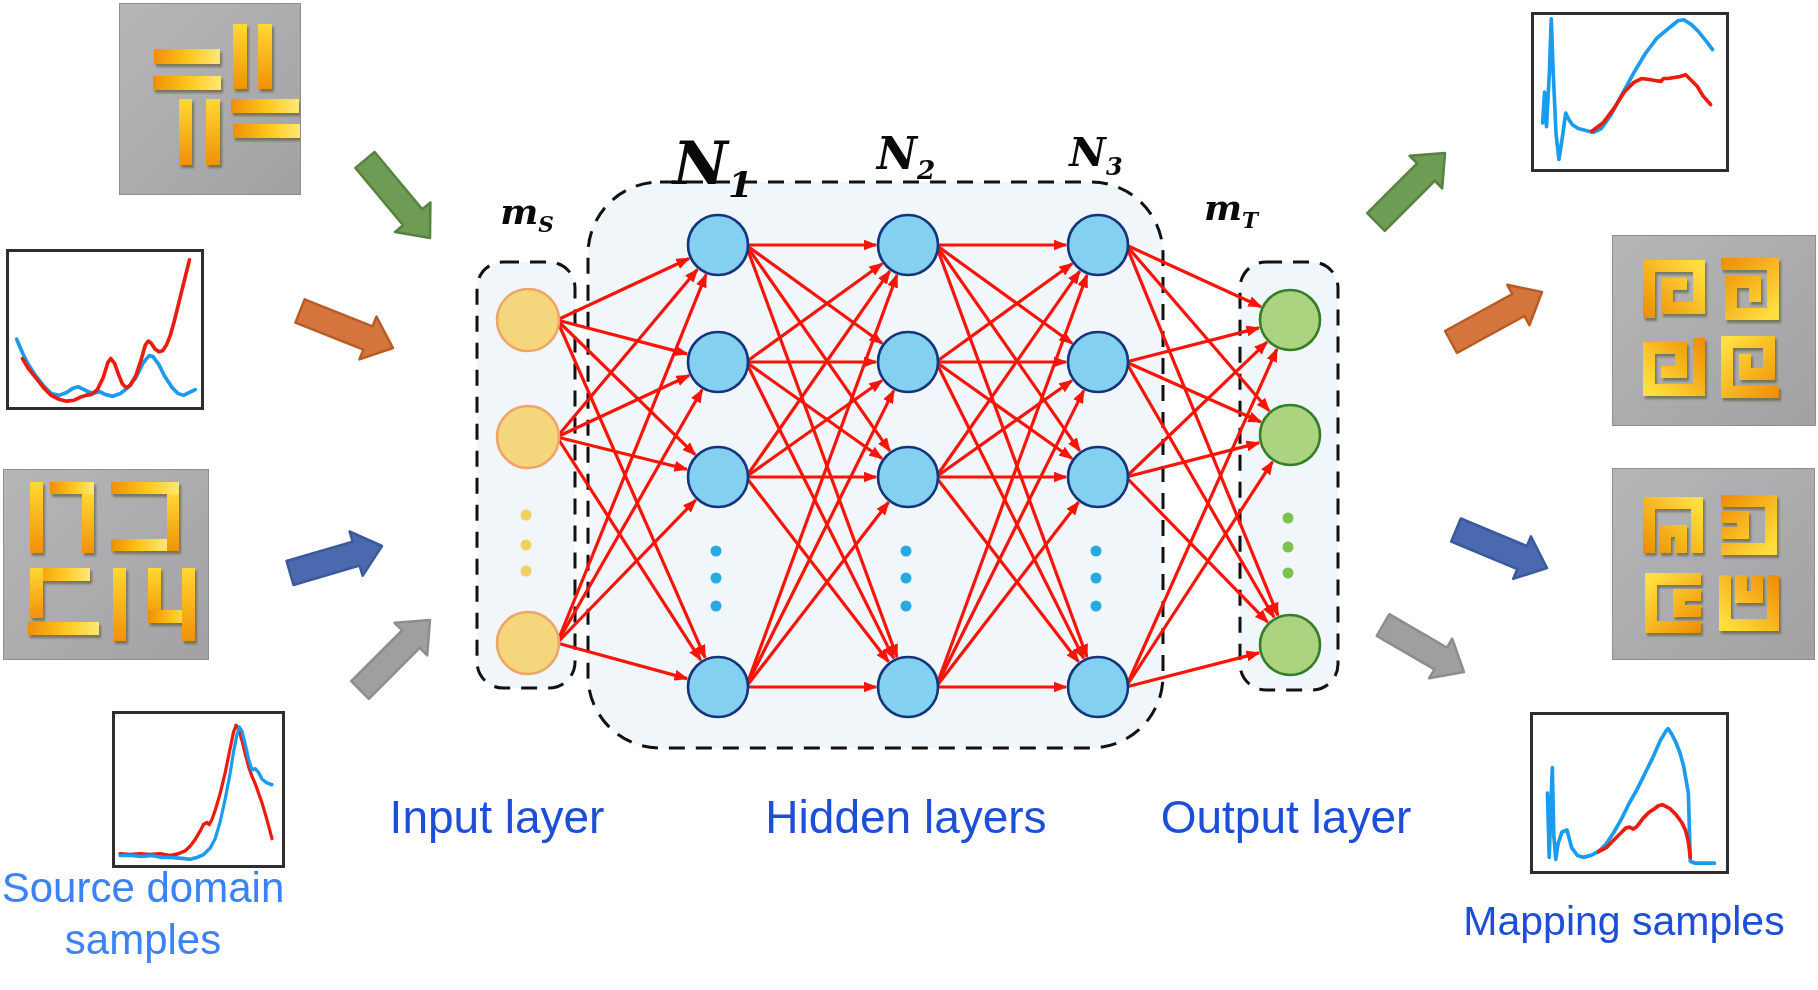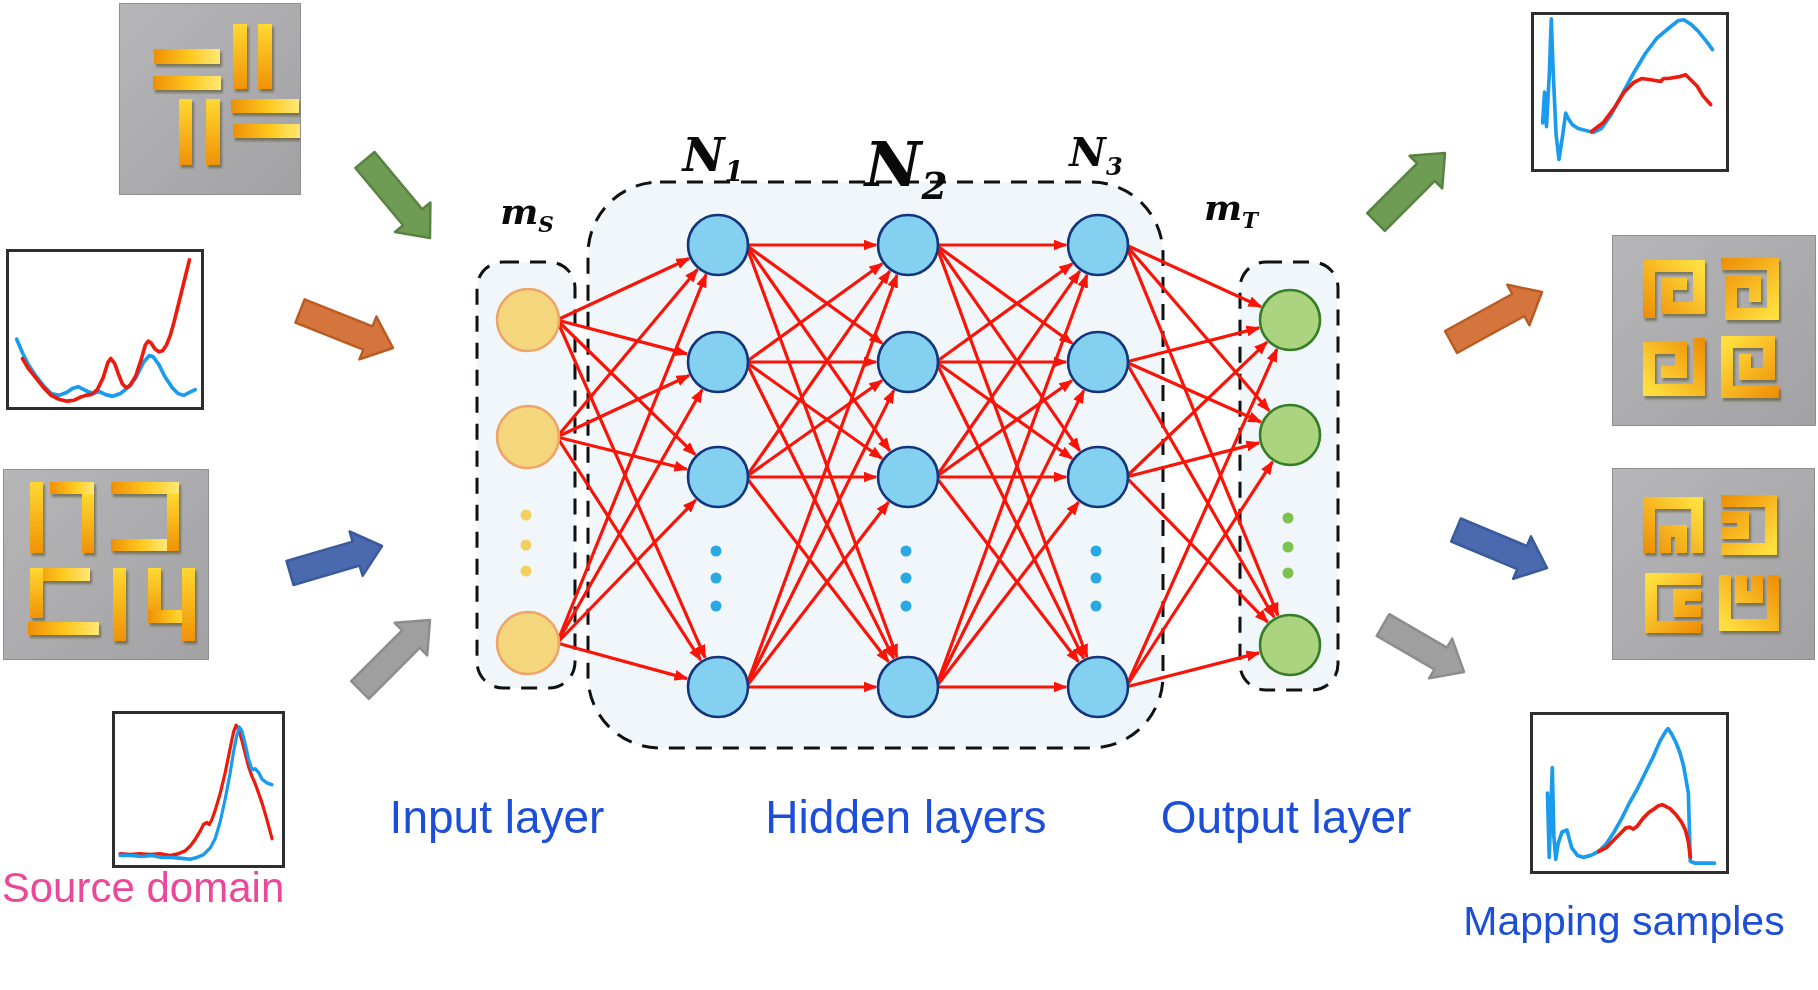--- a/index.html
+++ b/index.html
@@ -7,21 +7,21 @@
           font-family:"Liberation Sans",sans-serif;}
   .gbox{position:absolute;background:linear-gradient(135deg,#b6b6b8,#a2a2a4);border:1px solid #8e8e90;}
   .gbox svg{width:100%;height:100%;display:block;}
   .pbox{position:absolute;background:#ffffff;border:3px solid #2e2e2e;box-sizing:border-box;}
   .pbox svg{width:100%;height:100%;display:block;}
   .curve{fill:none;stroke-linecap:round;stroke-linejoin:round;stroke-width:1.9;}
   .curve-blue{stroke:#1b9bed;}
   .curve-red{stroke:#ed1b0c;}
   #overlay{position:absolute;left:0;top:0;}
   .caption{position:absolute;transform:translateX(-50%);color:#1d4ed8;font-size:46px;white-space:nowrap;}
-  .caption2{position:absolute;transform:translateX(-50%);color:#ec4899;font-size:42px;line-height:52px;
+  .caption2{position:absolute;transform:translateX(-50%);color:#3b82f6;font-size:42px;line-height:52px;
             text-align:center;white-space:nowrap;}
   .mathlab{position:absolute;transform:translateX(-50%);color:#0a0a0a;white-space:nowrap;
            font-family:"DejaVu Serif",serif;font-style:italic;font-weight:600;font-size:36px;}
   .mathlab sub{font-size:0.60em;font-style:italic;}
 </style>
 </head>
 <body>
 
 <div class="canvas">
 
@@ -90,20 +90,21 @@
 
   <div class="pbox" style="left:112px;top:711px;width:173px;height:157px">
     <svg viewBox="0 0 100 80" preserveAspectRatio="none">
       <path class="curve curve-red" d="M3,74 L9,74.5 15,74 21,74.5 27,74 33,75 38,74 42,72.5 45,70 48,66.5 51,62 53,58.5 55,57.5 56.5,58.5 58,56 60,51 63,42 66,31 69,18 71,9.5 72.5,6 74,8 76,14 78,21 80,28 82,33 84,37 86,42 88,47 91,56 94,66"></path>
       <path class="curve curve-blue" d="M3,75 L10,75 16,75.5 22,75 28,76 34,76 40,76.5 45,77 49,76 53,74.5 57,71 60,66 63,57 66,45 69,31 71,20 73,11 74.5,7 76,9 78,16 80,24 82,29.5 84,29 86,31 88,34.5 91,36.5 94,37.5"></path>
     </svg>
   </div>
 
   <div class="caption2" style="left:143px;top:862px">
     <div>Source domain</div>
+    <div>samples</div>
   </div>
 
   <div class="pbox" style="left:1531px;top:12px;width:198px;height:160px">
     <svg viewBox="0 0 100 80" preserveAspectRatio="none">
       <path class="curve curve-blue" d="M4.5,56 L5.5,40 6.5,58 8,30 9,2 10,30 11.5,62 13,75 15,62 16.5,51 18,54 20,57 23,59 27,60 31,61 35,59 40,52 46,41 52,30 58,20 64,12 70,7 75,3 78,2.5 82,5 86,9 90,14 93,18"></path>
       <path class="curve curve-red" d="M30,60.5 L36,56 42,48 47,40 52,35 56,33 60,33.5 63,34 66,34.5 67.5,33 70,33 73,32.5 76,32 79,31 82,34 85,37 88,42 92,46.5"></path>
     </svg>
   </div>
 
   <div class="gbox" style="left:1612px;top:235px;width:202px;height:189px">
@@ -250,23 +251,23 @@
         <polygon points="1457.0,353.0 1524.4,316.0 1529.4,325.2 1542.0,292.0 1507.3,284.8 1512.3,294.0 1445.0,331.0" fill="#d3753c" stroke="#b95c23" stroke-width="2.5" stroke-linejoin="round"></polygon>
         <polygon points="1451.2,541.5 1517.3,569.1 1513.2,578.8 1547.0,568.0 1530.9,536.4 1526.9,546.1 1460.8,518.5" fill="#4b69ae" stroke="#3a5a9c" stroke-width="2.5" stroke-linejoin="round"></polygon>
         <polygon points="1376.7,635.8 1434.4,669.3 1429.1,678.3 1464.0,672.0 1452.2,638.6 1446.9,647.6 1389.3,614.2" fill="#9f9f9f" stroke="#8d8d8d" stroke-width="2.5" stroke-linejoin="round"></polygon>
       </g>
   </svg>
 
   <span class="mathlab" style="left:527px;top:190px"><span>m</span><sub>S</sub></span>
 
   <span class="mathlab" style="left:1231px;top:186px"><span>m</span><sub>T</sub></span>
 
-  <span class="mathlab" style="left:713px;top:128px;font-size:46px"><span>N</span><sub>1</sub></span>
-
-  <span class="mathlab" style="left:906px;top:128px;font-size:62px"><span>N</span><sub>2</sub></span>
+  <span class="mathlab" style="left:713px;top:128px;font-size:60px"><span>N</span><sub>1</sub></span>
+
+  <span class="mathlab" style="left:906px;top:128px;font-size:44px"><span>N</span><sub>2</sub></span>
 
   <span class="mathlab" style="left:1096px;top:128px;font-size:40px"><span>N</span><sub>3</sub></span>
 
   <span class="caption" style="left:497px;top:790px">Input layer</span>
   <span class="caption" style="left:906px;top:790px">Hidden layers</span>
   <span class="caption" style="left:1286px;top:790px">Output layer</span>
 
 </div>
 
 </body></html>

